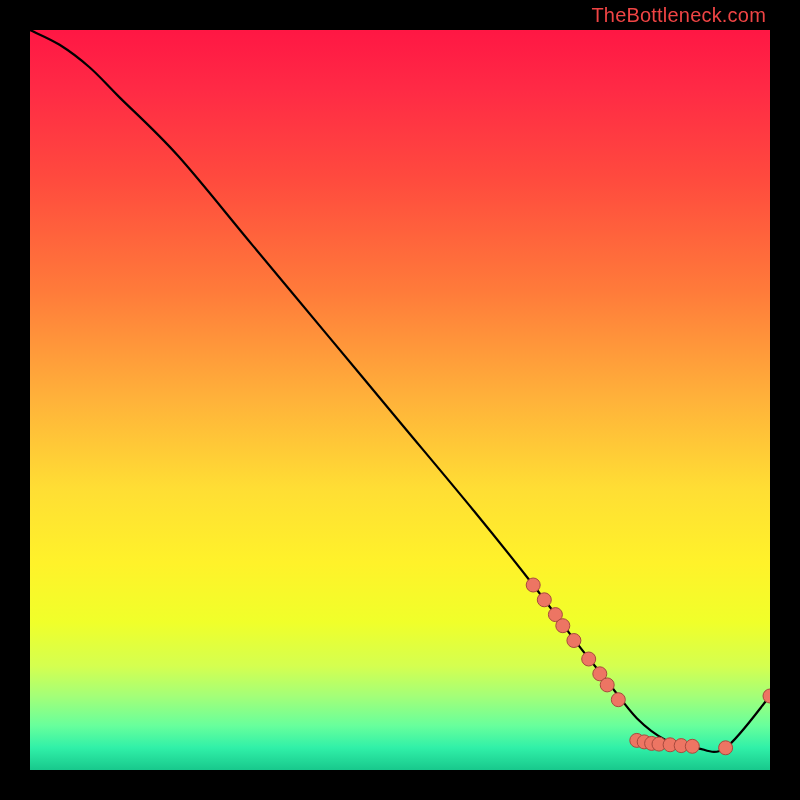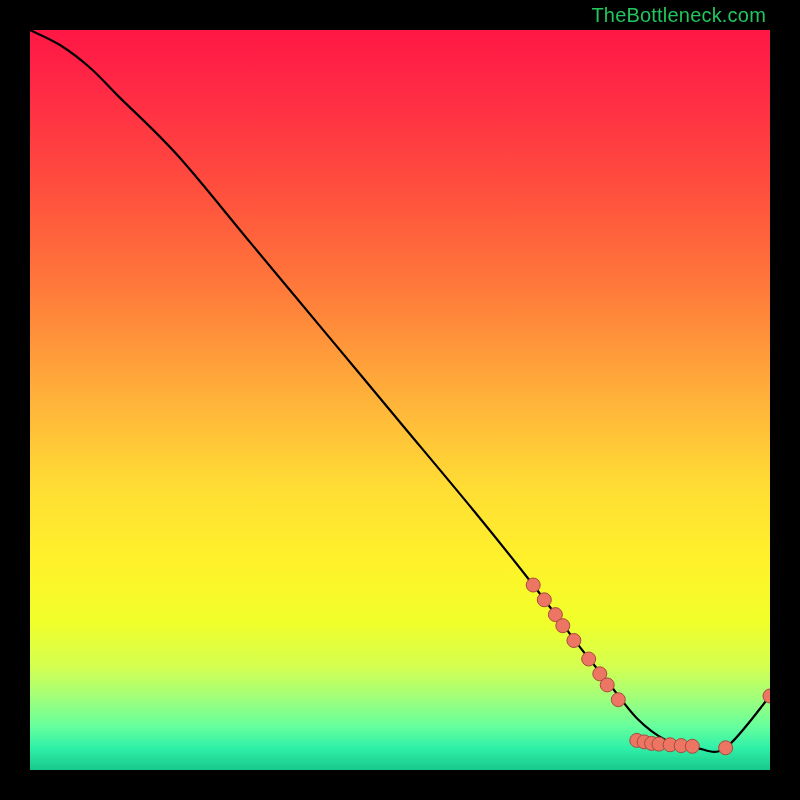--- a/index.html
+++ b/index.html
@@ -28,21 +28,21 @@
   }
   svg.overlay {
     position: absolute;
     left: 0;
     top: 0;
     width: 100%;
     height: 100%;
   }
   .watermark {
     position: absolute;
-    color: #22c55e;
+    color: #ef4444;
     font-size: 20px;
     font-weight: 500;
     top: 4px;
     right: 34px;
     letter-spacing: 0.2px;
   }
 </style>
 </head>
 <body>
 

